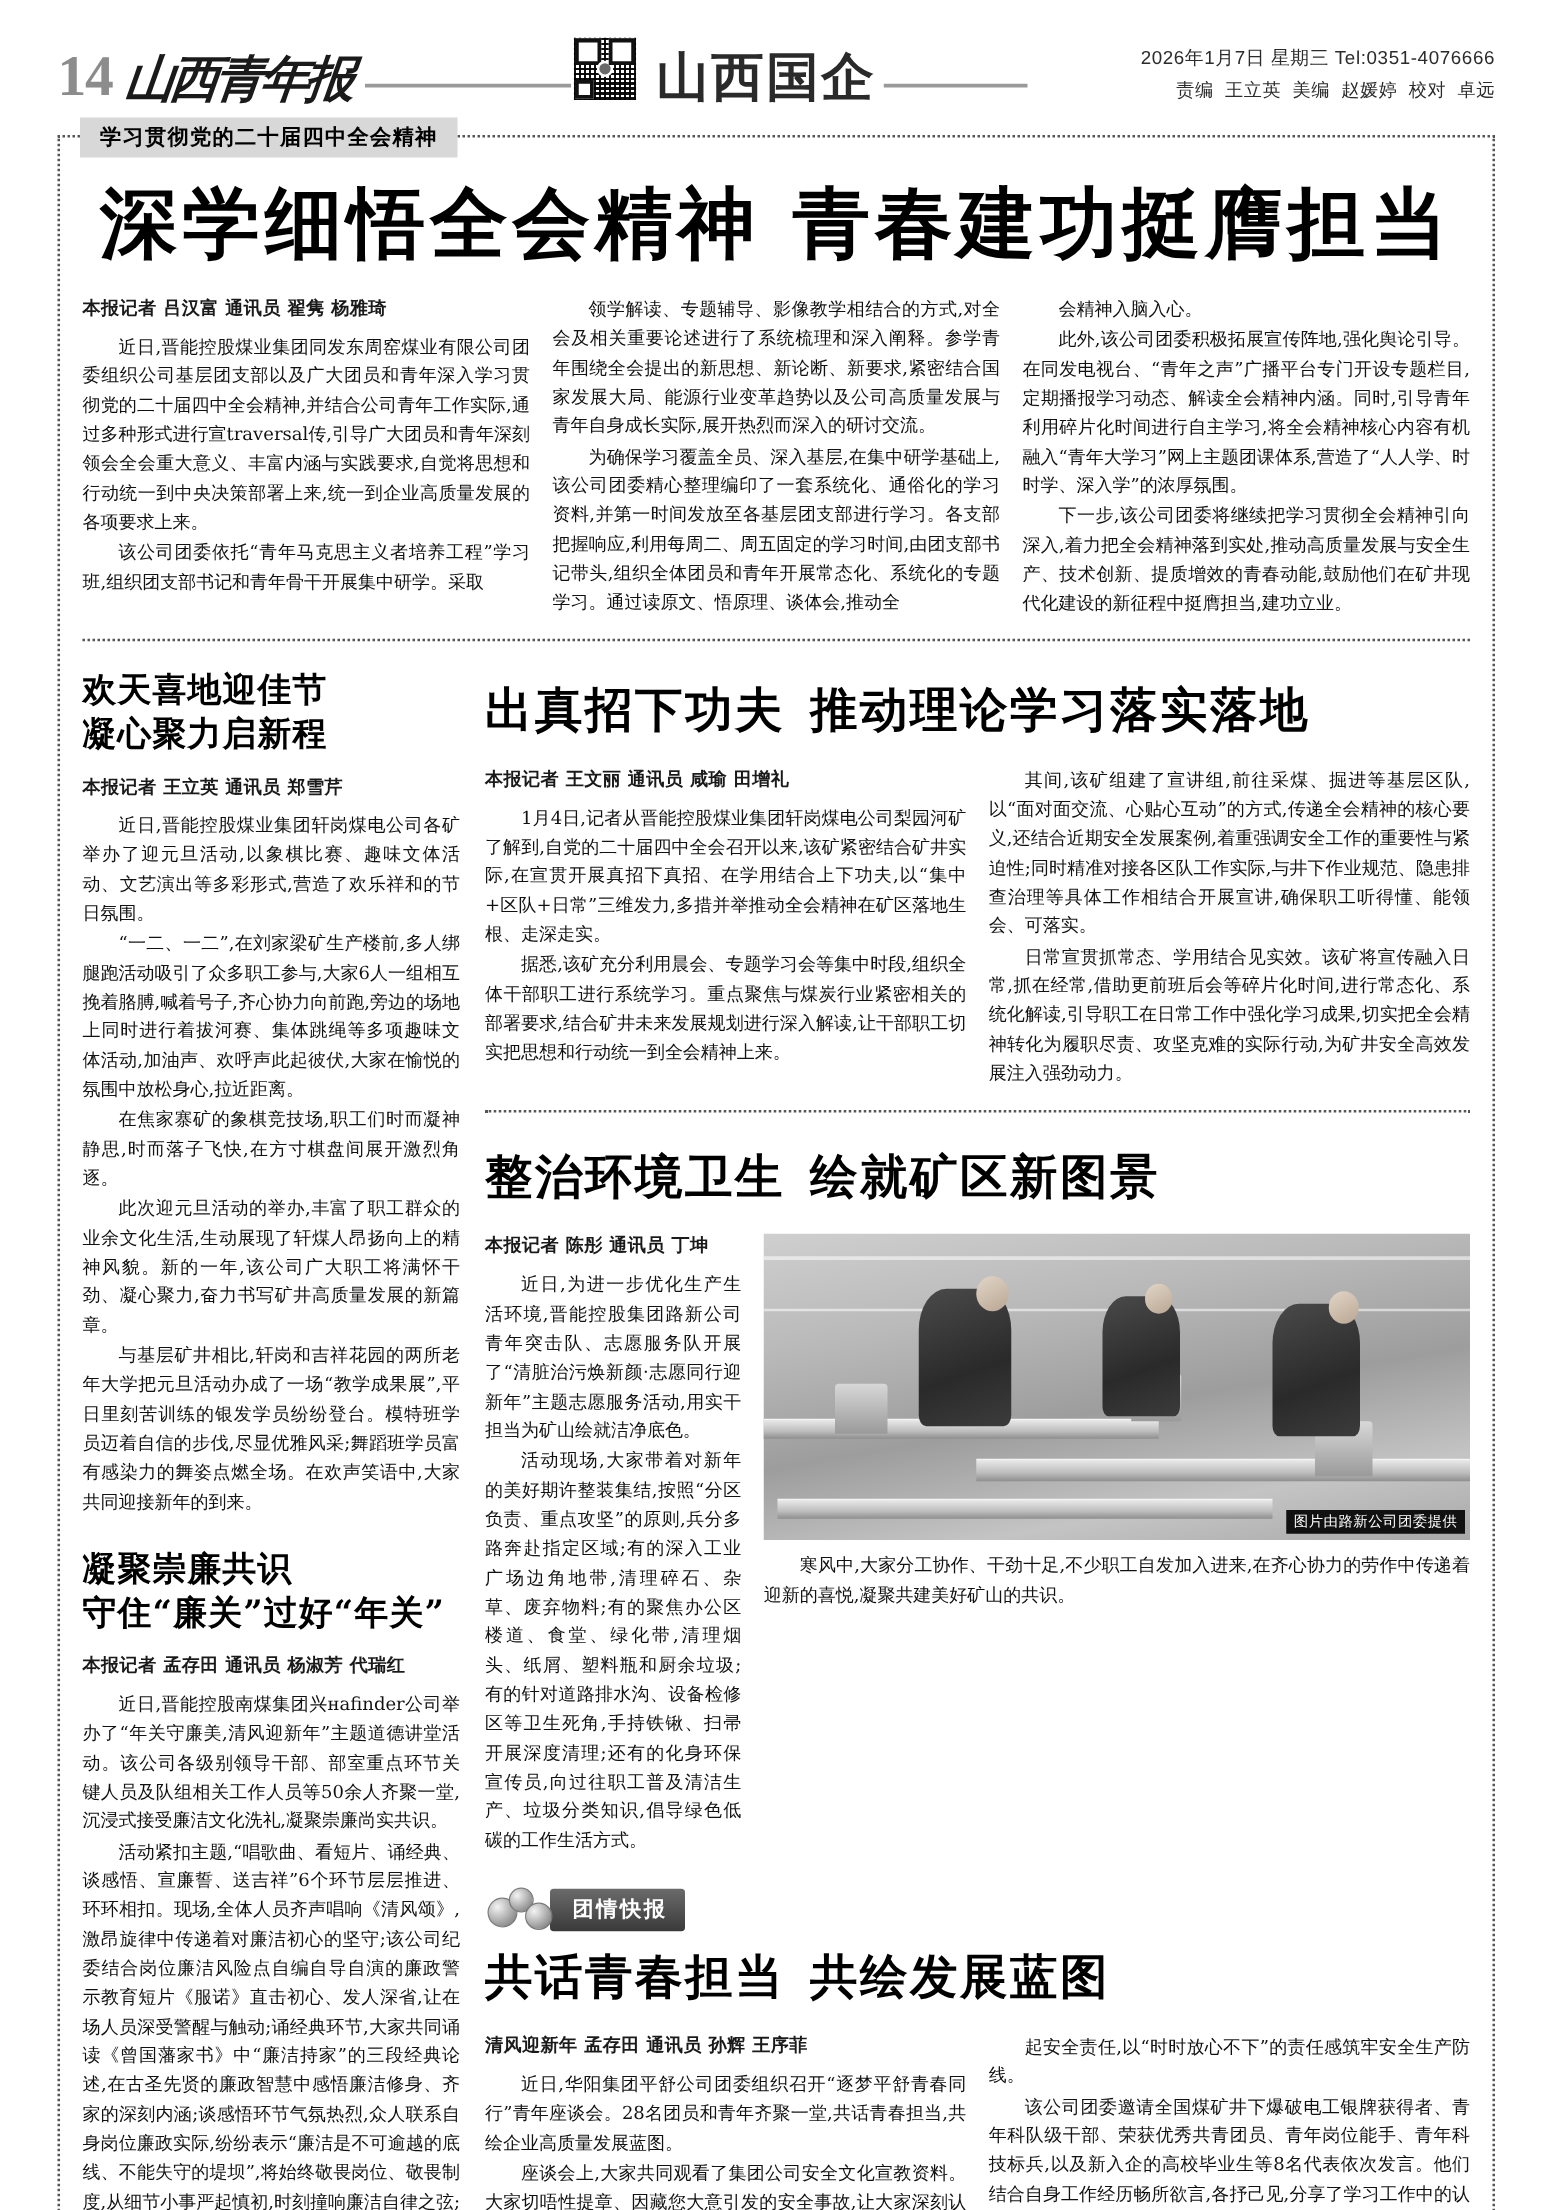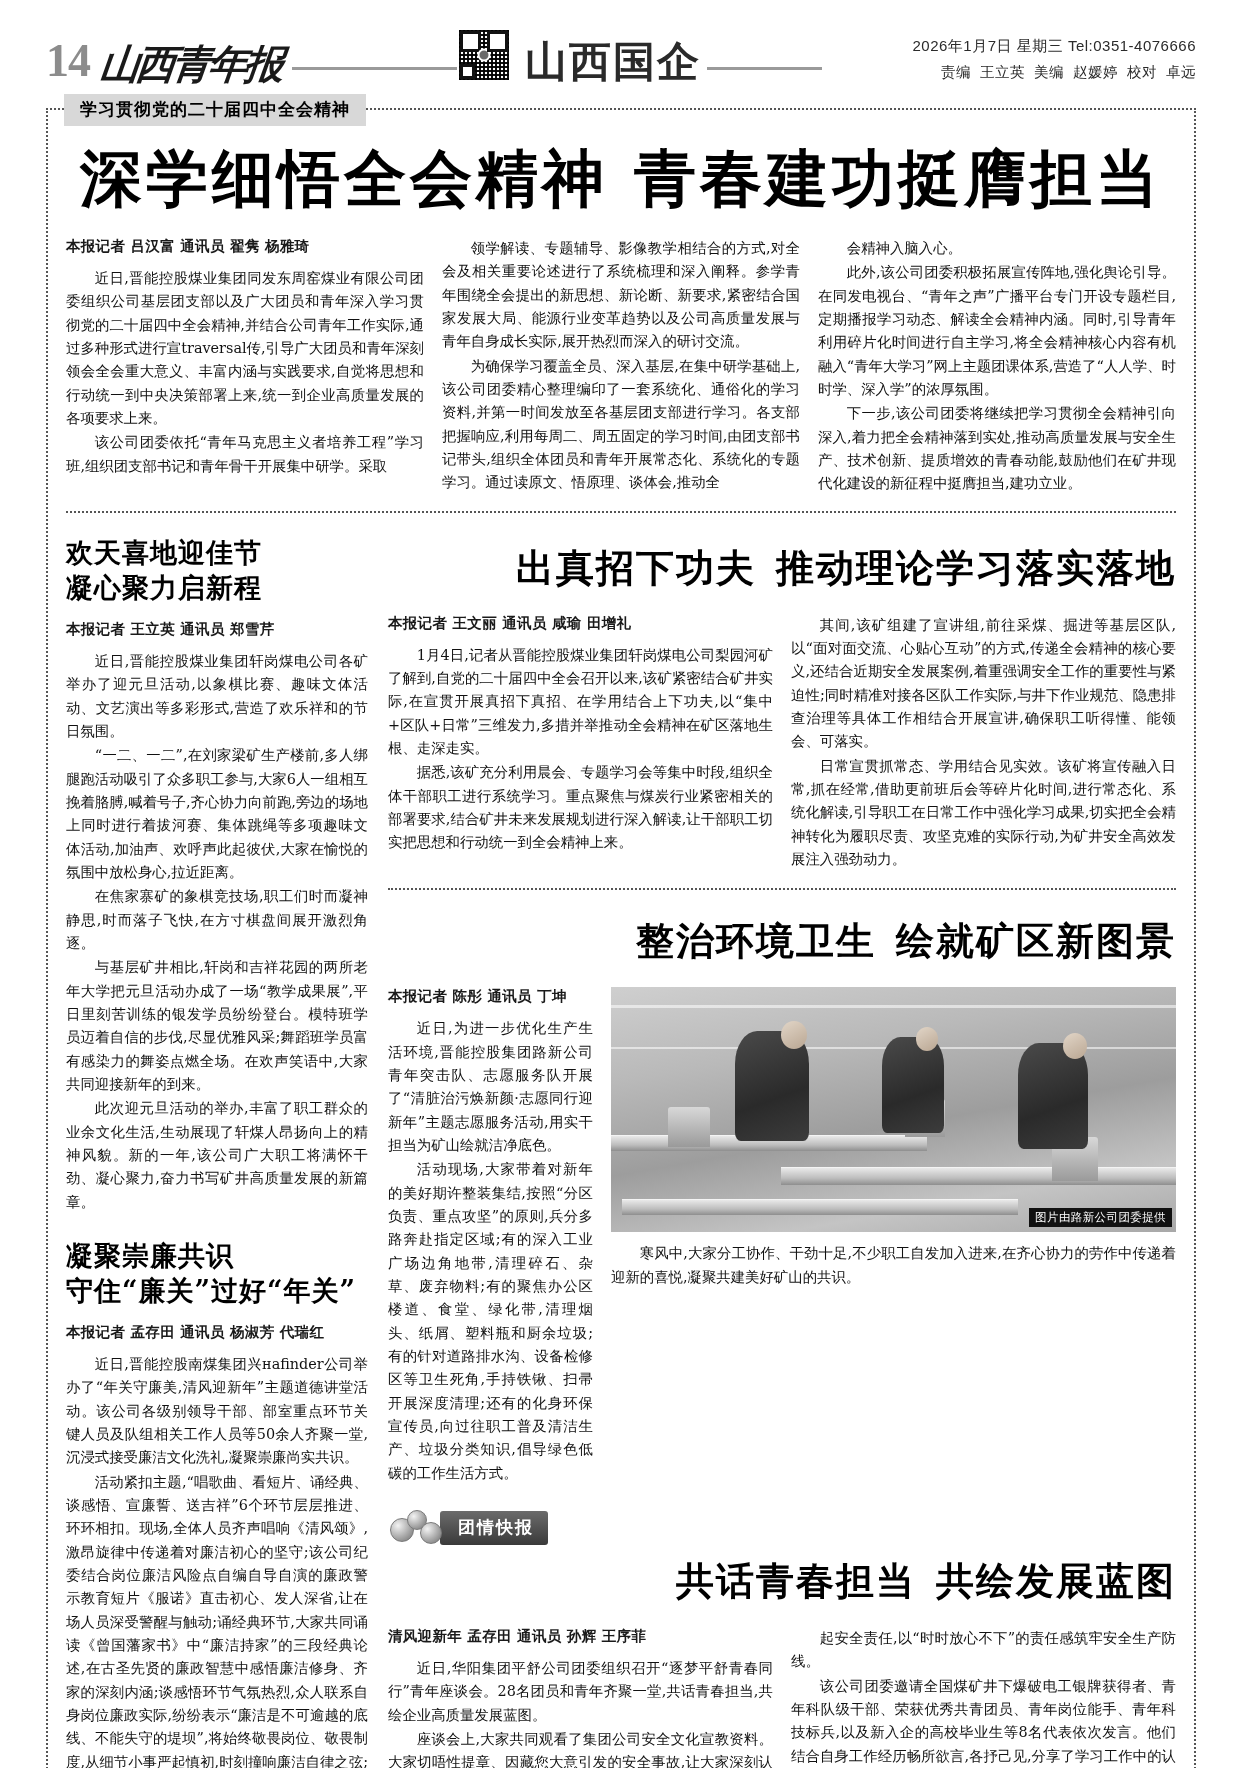--- a/index.html
+++ b/index.html
@@ -115,21 +115,21 @@
   .right-col { flex:1; }
 
   .hl-2line {
     font-family:"DejaVu Serif", serif;
     font-size:27px; font-weight:bold; letter-spacing:1px;
     line-height:1.32; color:#000; margin:6px 0 14px;
   }
   .hl-wide {
     font-family:"DejaVu Serif", serif;
     font-size:38px; font-weight:bold; letter-spacing:2px;
-    text-align:right; color:#000; margin:14px 0 20px; white-space:nowrap;
+    text-align:left; color:#000; margin:14px 0 20px; white-space:nowrap;
   }
   .hl-wide .gap { display:inline-block; width:20px; }
 
   .dotted-sep { border-top:2px dotted #555; margin:16px 0 0; }
   .feature-inner-sep { border-top:2px dotted #555; margin:14px 0 16px; }
 
   .cols2 { display:flex; gap:18px; }
   .cols2 .col { flex:1; }
 
   
@@ -234,22 +234,22 @@
       <div class="left-col">
 
         <div class="hl-2line">
           <div>欢天喜地迎佳节</div>
           <div>凝心聚力启新程</div>
         </div>
         <div class="byline">本报记者 王立英 通讯员 郑雪芹</div>
         <p class="body">近日,晋能控股煤业集团轩岗煤电公司各矿举办了迎元旦活动,以象棋比赛、趣味文体活动、文艺演出等多彩形式,营造了欢乐祥和的节日氛围。</p>
         <p class="body">“一二、一二”,在刘家梁矿生产楼前,多人绑腿跑活动吸引了众多职工参与,大家6人一组相互挽着胳膊,喊着号子,齐心协力向前跑,旁边的场地上同时进行着拔河赛、集体跳绳等多项趣味文体活动,加油声、欢呼声此起彼伏,大家在愉悦的氛围中放松身心,拉近距离。</p>
         <p class="body">在焦家寨矿的象棋竞技场,职工们时而凝神静思,时而落子飞快,在方寸棋盘间展开激烈角逐。</p>
+        <p class="body">此次迎元旦活动的举办,丰富了职工群众的业余文化生活,生动展现了轩煤人昂扬向上的精神风貌。新的一年,该公司广大职工将满怀干劲、凝心聚力,奋力书写矿井高质量发展的新篇章。</p>
         <p class="body">与基层矿井相比,轩岗和吉祥花园的两所老年大学把元旦活动办成了一场“教学成果展”,平日里刻苦训练的银发学员纷纷登台。模特班学员迈着自信的步伐,尽显优雅风采;舞蹈班学员富有感染力的舞姿点燃全场。在欢声笑语中,大家共同迎接新年的到来。</p>
-        <p class="body">此次迎元旦活动的举办,丰富了职工群众的业余文化生活,生动展现了轩煤人昂扬向上的精神风貌。新的一年,该公司广大职工将满怀干劲、凝心聚力,奋力书写矿井高质量发展的新篇章。</p>
 
         <div class="hl-2line" style="margin-top:24px">
           <div>凝聚崇廉共识</div>
           <div>守住“廉关”过好“年关”</div>
         </div>
         <div class="byline">本报记者 孟存田 通讯员 杨淑芳 代瑞红</div>
         <p class="body">近日,晋能控股南煤集团兴наfinder公司举办了“年关守廉美,清风迎新年”主题道德讲堂活动。该公司各级别领导干部、部室重点环节关键人员及队组相关工作人员等50余人齐聚一堂,沉浸式接受廉洁文化洗礼,凝聚崇廉尚实共识。</p>
         <p class="body">活动紧扣主题,“唱歌曲、看短片、诵经典、谈感悟、宣廉誓、送吉祥”6个环节层层推进、环环相扣。现场,全体人员齐声唱响《清风颂》,激昂旋律中传递着对廉洁初心的坚守;该公司纪委结合岗位廉洁风险点自编自导自演的廉政警示教育短片《服诺》直击初心、发人深省,让在场人员深受警醒与触动;诵经典环节,大家共同诵读《曾国藩家书》中“廉洁持家”的三段经典论述,在古圣先贤的廉政智慧中感悟廉洁修身、齐家的深刻内涵;谈感悟环节气氛热烈,众人联系自身岗位廉政实际,纷纷表示“廉洁是不可逾越的底线、不能失守的堤坝”,将始终敬畏岗位、敬畏制度,从细节小事严起慎初,时刻撞响廉洁自律之弦;全体人员进行《廉洁从业誓词》宣誓。</p>
 
       </div>

